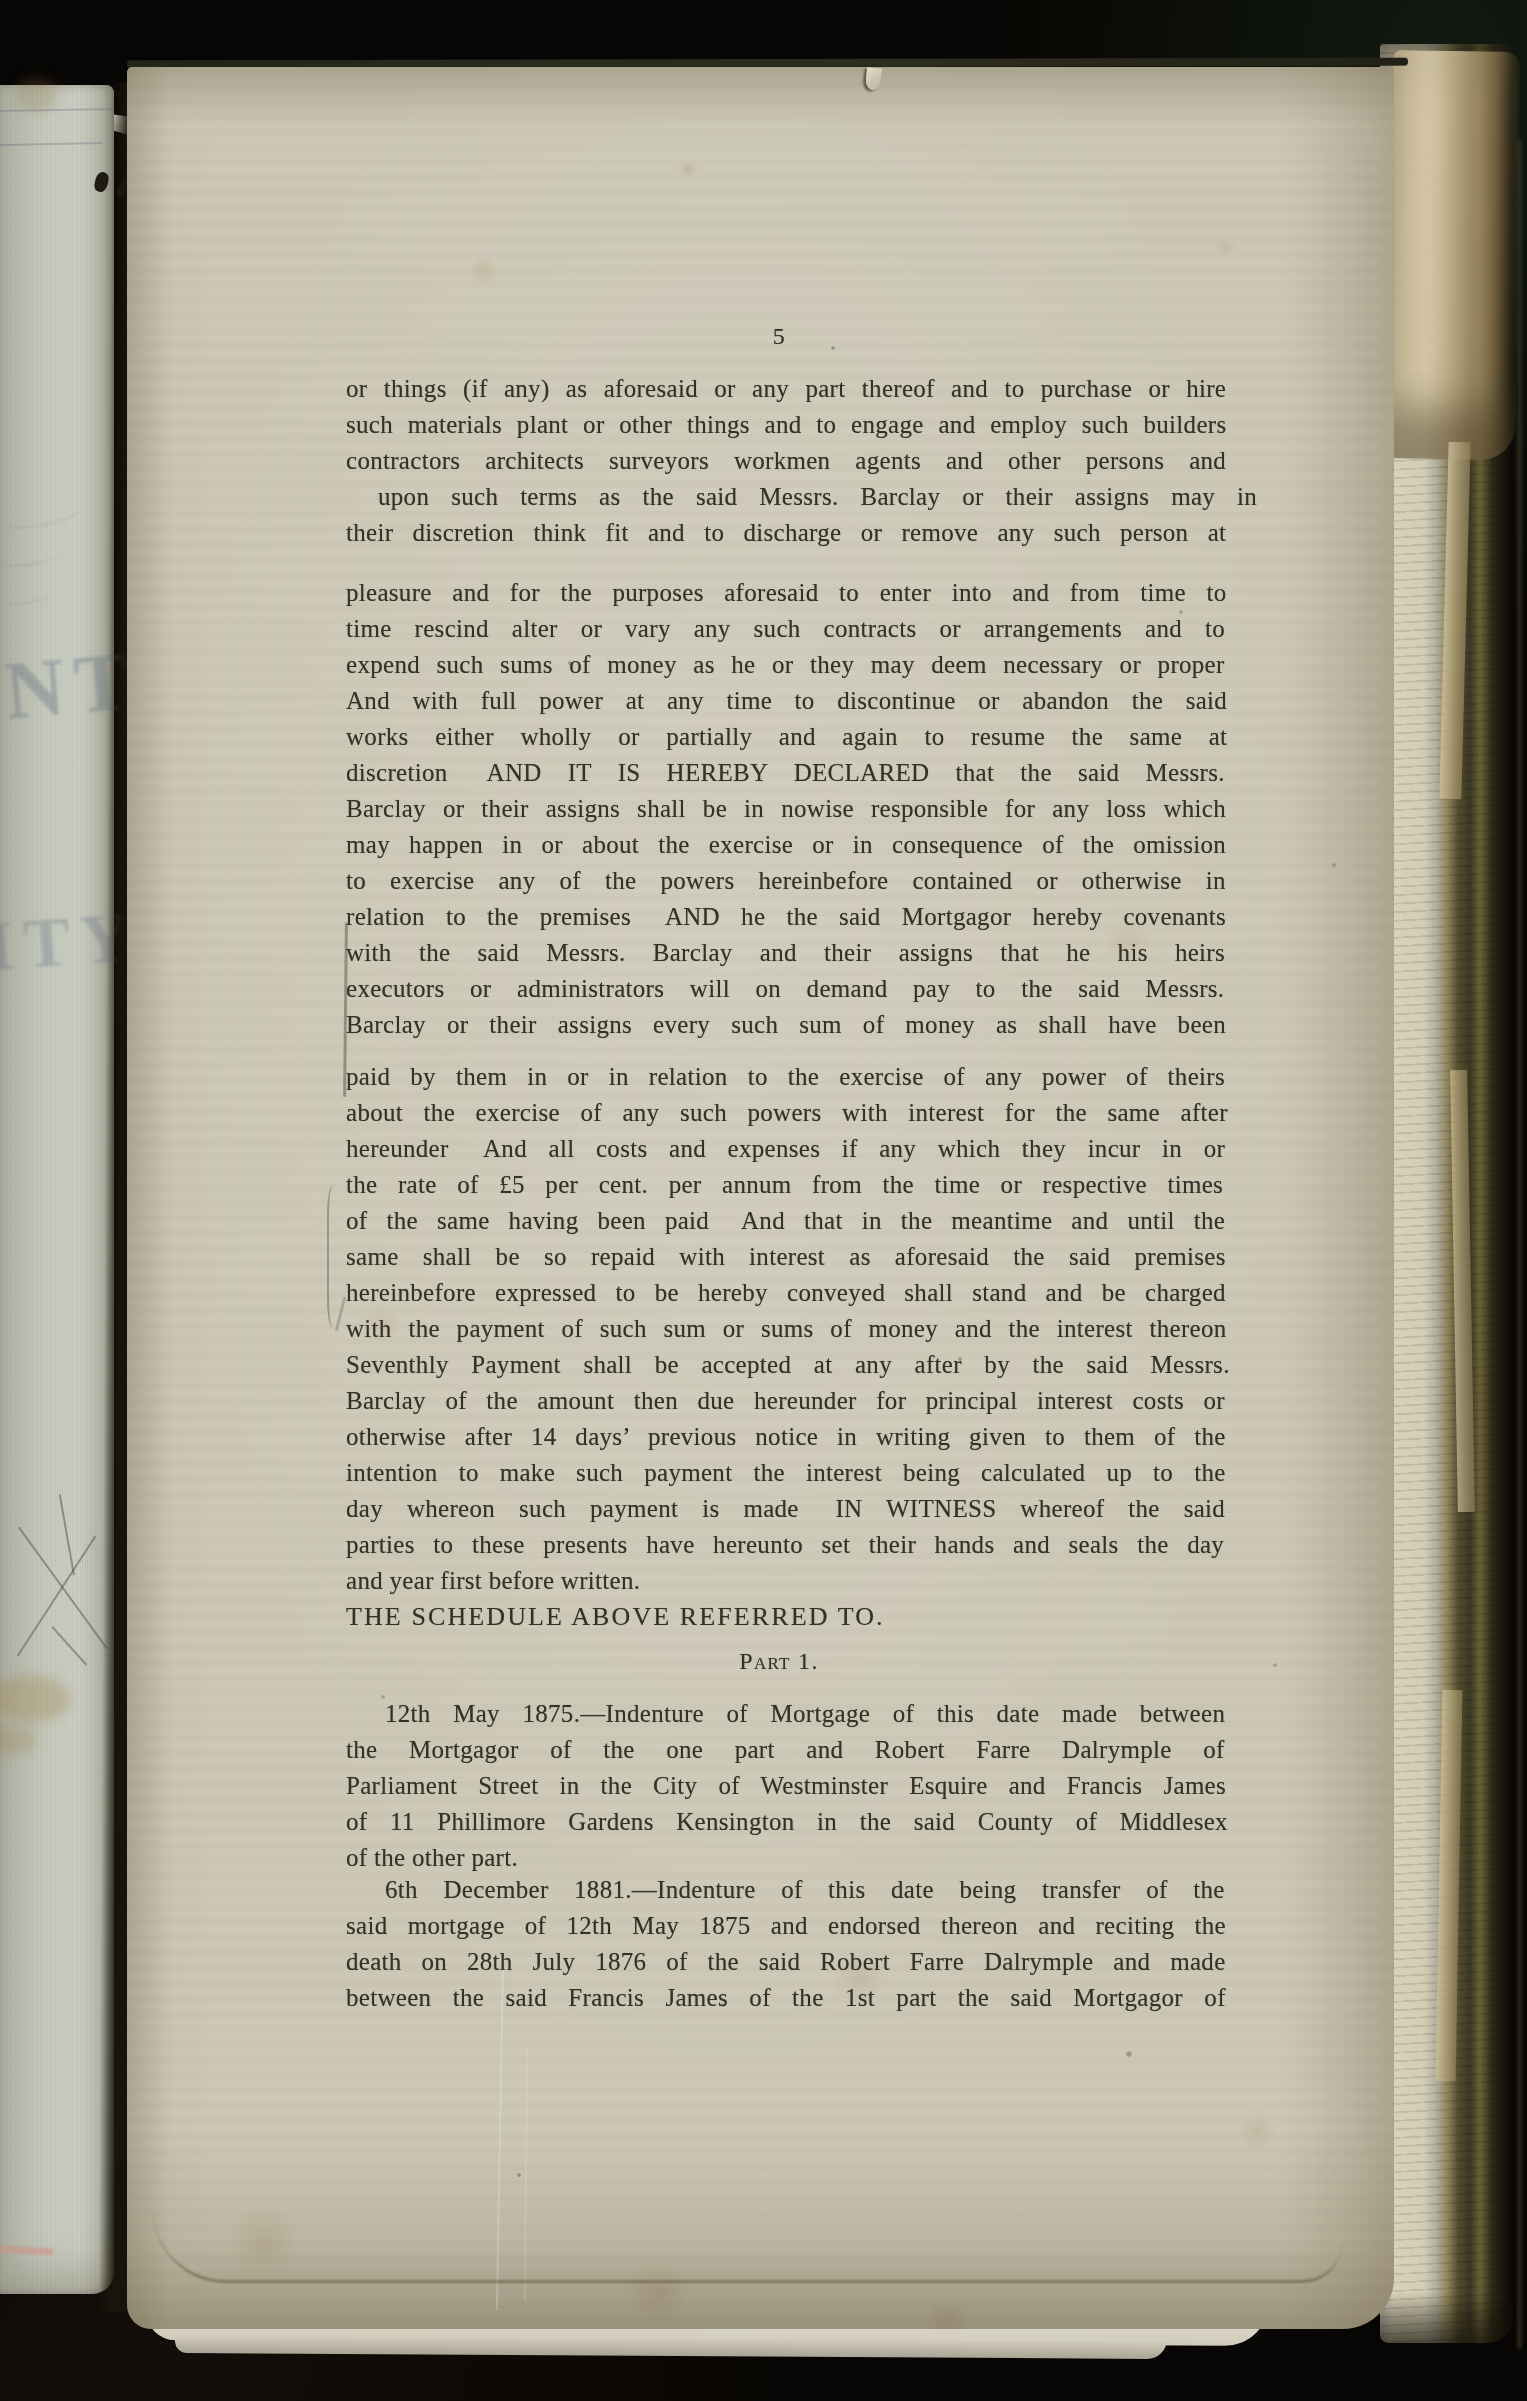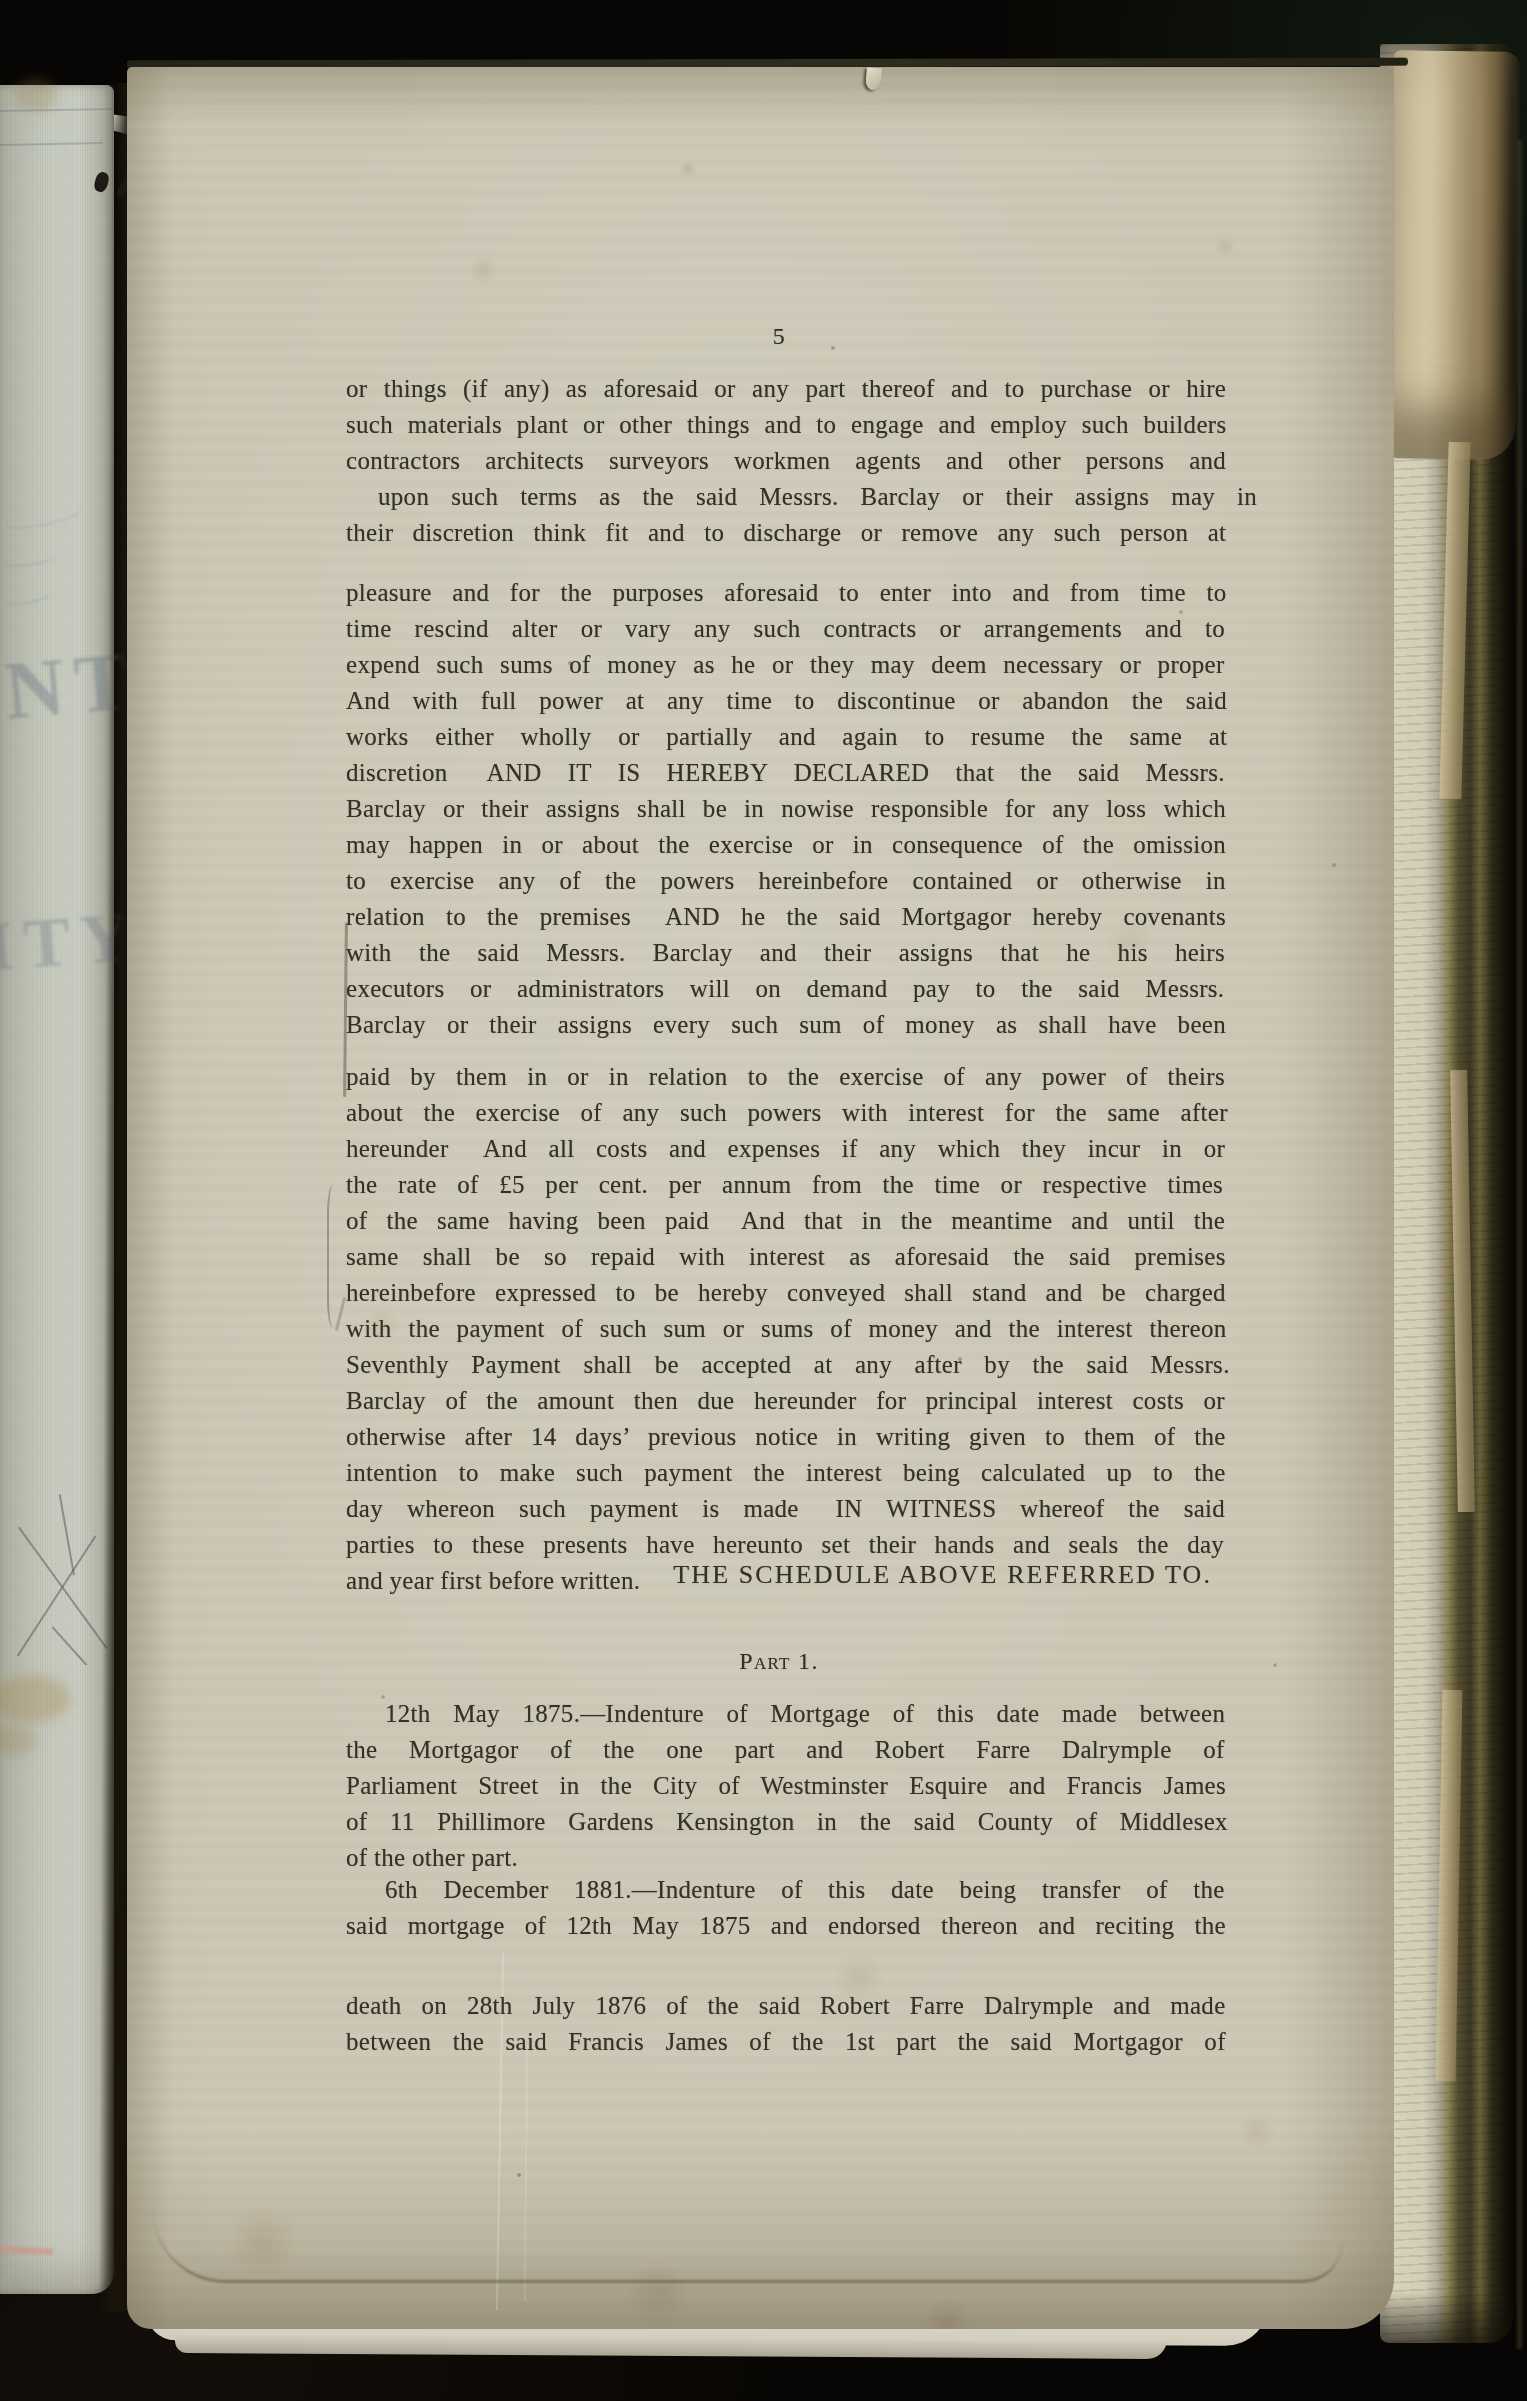--- a/index.html
+++ b/index.html
@@ -117,21 +117,21 @@
   .text-block{position:absolute;left:219px;top:0;width:866px;height:100%;
     color:var(--ink,#343129);font-size:25px;letter-spacing:0.3px;
     text-shadow:0 0 0.8px rgba(52,49,41,.45);}
   .page-number{position:absolute;top:256px;left:0;width:100%;text-align:center;font-size:24px;}
   .para{position:absolute;left:0;width:100%;}
   .para-0{top:308px;}
   .para-1{top:1633px;}
   .para-2{top:1809px;}
   .line{height:36px;white-space:nowrap;overflow:visible;}
   .line.ind{text-indent:39px;}
-  .sched-heading{position:absolute;top:1493px;left:0;width:100%;text-align:right;
+  .sched-heading{position:absolute;top:1535px;left:0;width:100%;text-align:left;
     font-size:26px;letter-spacing:2.1px;}
   .part-subheading{position:absolute;top:1581px;left:0;width:100%;text-align:center;
     font-size:24px;font-variant:small-caps;letter-spacing:1.3px;}
 
   
   .stack{position:absolute;left:1380px;top:44px;width:133px;height:2299px;overflow:hidden;
     border-radius:3.4px 12px 25.5px 8.5px;
     background:
       linear-gradient(180deg,rgba(40,36,22,.55) 0,transparent 59px),
       linear-gradient(0deg,rgba(20,16,8,.7) 0,transparent 51px),
@@ -263,18 +263,18 @@
     <div class="para para-1" data-name="schedule-paragraph">
         <div class="line j ind" data-name="text-line" style="word-spacing: 16px;"><span data-name="text-line-run">12th May 1875.—Indenture of Mortgage of this date made between</span></div>
         <div class="line j" data-name="text-line" style="word-spacing: 25px;"><span data-name="text-line-run">the Mortgagor of the one part and Robert Farre Dalrymple of</span></div>
         <div class="line j" data-name="text-line" style="word-spacing: 14.5px;"><span data-name="text-line-run">Parliament Street in the City of Westminster Esquire and Francis James</span></div>
         <div class="line j" data-name="text-line" style="word-spacing: 16px;"><span data-name="text-line-run">of 11 Phillimore Gardens Kensington in the said County of Middlesex</span></div>
         <div class="line endline" data-name="text-line">of the other part.</div>
       </div>
     <div class="para para-2" data-name="schedule-paragraph">
         <div class="line j ind" data-name="text-line" style="word-spacing: 19px;"><span data-name="text-line-run">6th December 1881.—Indenture of this date being transfer of the</span></div>
         <div class="line j" data-name="text-line" style="word-spacing: 13.7px;"><span data-name="text-line-run">said mortgage of 12th May 1875 and endorsed thereon and reciting the</span></div>
-        <div class="line j" data-name="text-line" style="word-spacing: 13.3px; margin-top: 44px;"><span data-name="text-line-run">death on 28th July 1876 of the said Robert Farre Dalrymple and made</span></div>
+        <div class="line j" data-name="text-line" style="word-spacing: 13.3px;"><span data-name="text-line-run">death on 28th July 1876 of the said Robert Farre Dalrymple and made</span></div>
         <div class="line j" data-name="text-line" style="word-spacing: 14.8px;"><span data-name="text-line-run">between the said Francis James of the 1st part the said Mortgagor of</span></div>
       </div>
   </div>
 </div>
 
 
 </body></html>

